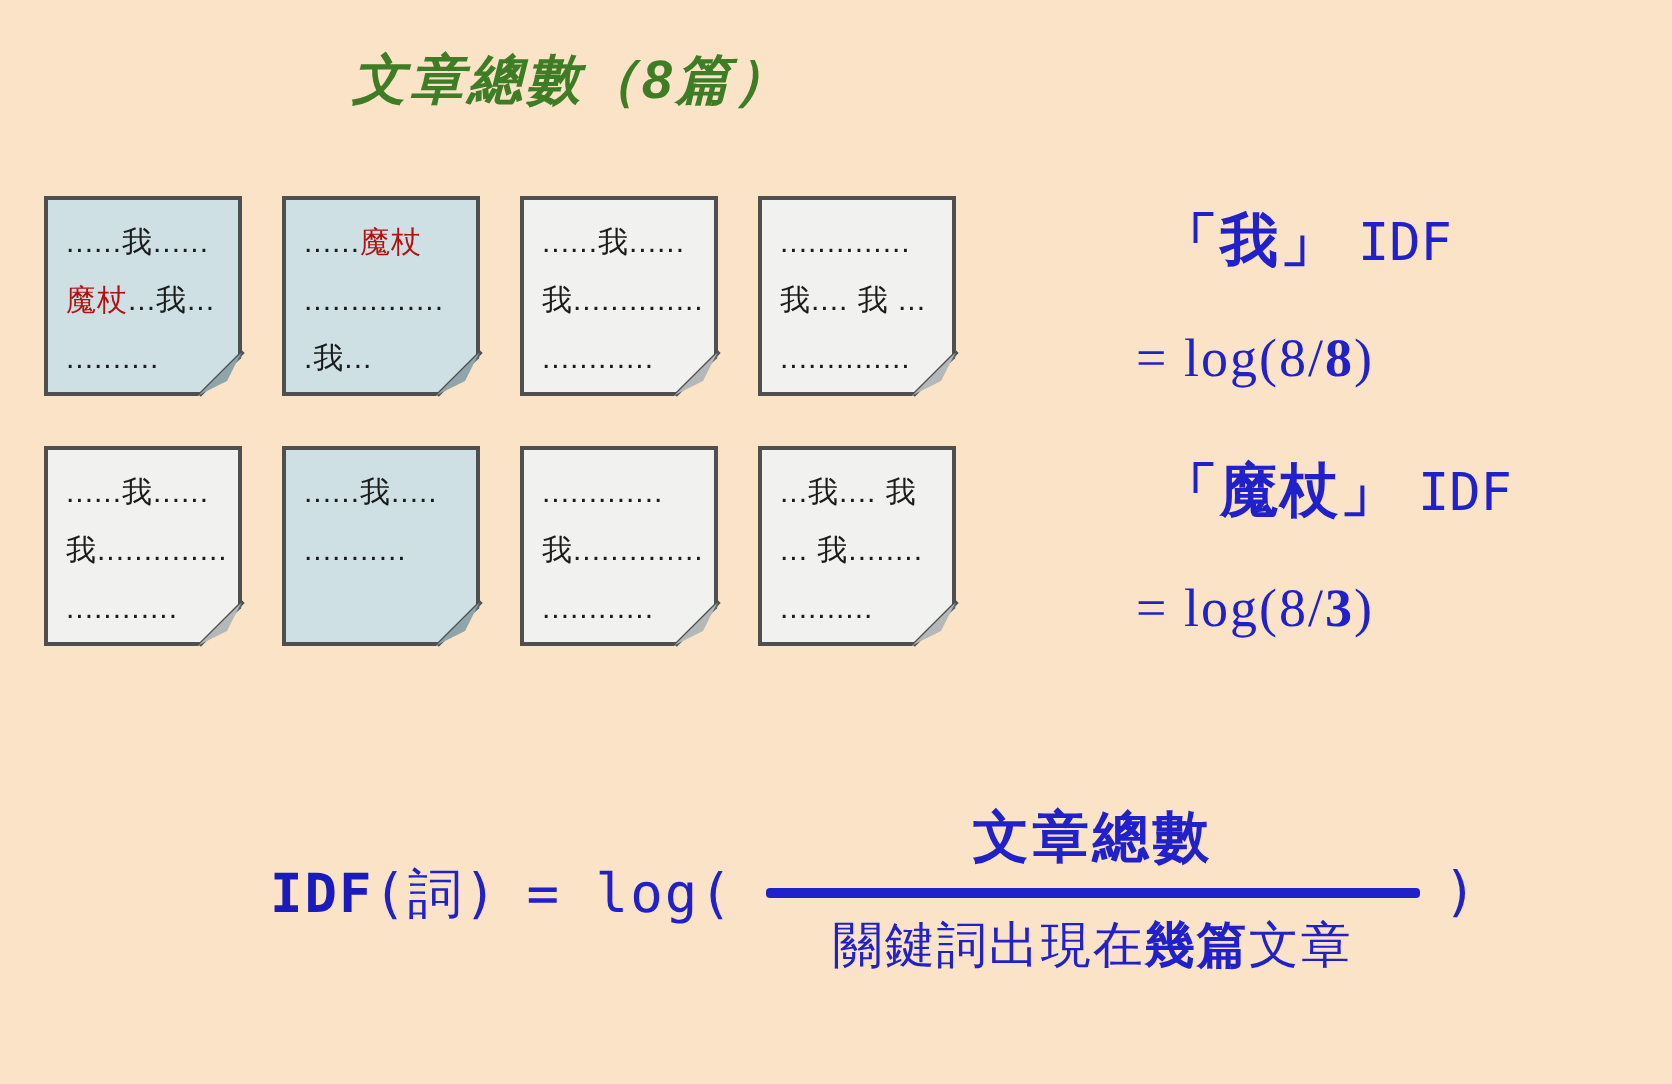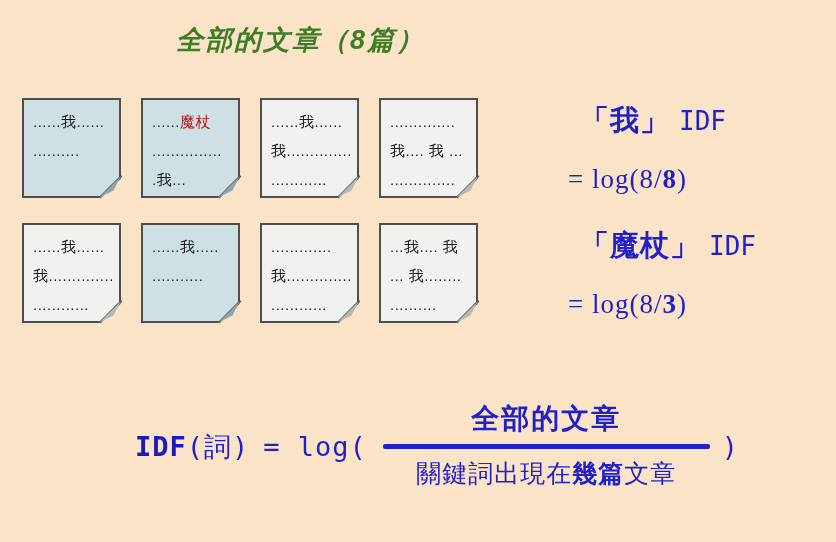--- a/index.html
+++ b/index.html
@@ -63,26 +63,27 @@
   .fraction{display:flex;flex-direction:column;align-items:center;margin-left:16px;}
   .f-num{font-size:28px;font-weight:bold;letter-spacing:2px;line-height:40px;}
   .f-rule{width:327px;height:5px;background:#2121cc;border-radius:2px;margin:5px 0 3px;}
   .f-den{font-size:25px;font-weight:500;letter-spacing:1px;line-height:42px;}
   .f-den .den-bold{font-weight:900;}
   .f-close{font-family:"DejaVu Sans Mono",monospace;font-size:27px;margin-left:12px;}
 </style>
 </head>
 <body>
 
-<div class="title">全部的文章（8篇）</div>
+<div class="title">文章總數（8篇）</div>
 
 <div class="docs">
 
   <div class="note" data-style="blue">
     <div class="line"><span class="seg" data-color="black">......我......</span><span class="seg"></span></div>
+    <div class="line"><span class="seg" data-color="red">魔杖</span><span class="seg" data-color="black">...我...</span></div>
     <div class="line"><span class="seg" data-color="black">..........</span><span class="seg"></span></div>
     <div class="fold">
         <div class="fold-cover"></div>
         <div class="fold-line"></div>
         <div class="fold-flap-edge"></div>
         <div class="fold-flap"></div>
       </div>
   </div>
 
   <div class="note" data-style="blue">
@@ -178,18 +179,18 @@
 <div class="idf-block" id="idf2">
   <div class="idf-l1"><span class="idf-term">「魔杖」</span><span class="idf-label">IDF</span></div>
   <div class="idf-l2"><span>= log(8/</span><span class="bignum">3</span><span>)</span></div>
 </div>
 
 <div class="formula">
   <div class="f-lhs">
     <span class="idf-bold">IDF</span><span>(詞)</span><span class="op">= log(</span>
   </div>
   <div class="fraction">
-    <div class="f-num">全部的文章</div>
+    <div class="f-num">文章總數</div>
     <div class="f-rule"></div>
     <div class="f-den"><span>關鍵詞出現在</span><span class="den-bold">幾篇</span><span>文章</span></div>
   </div>
   <div class="f-close">)</div>
 </div>
 
 </body></html>

